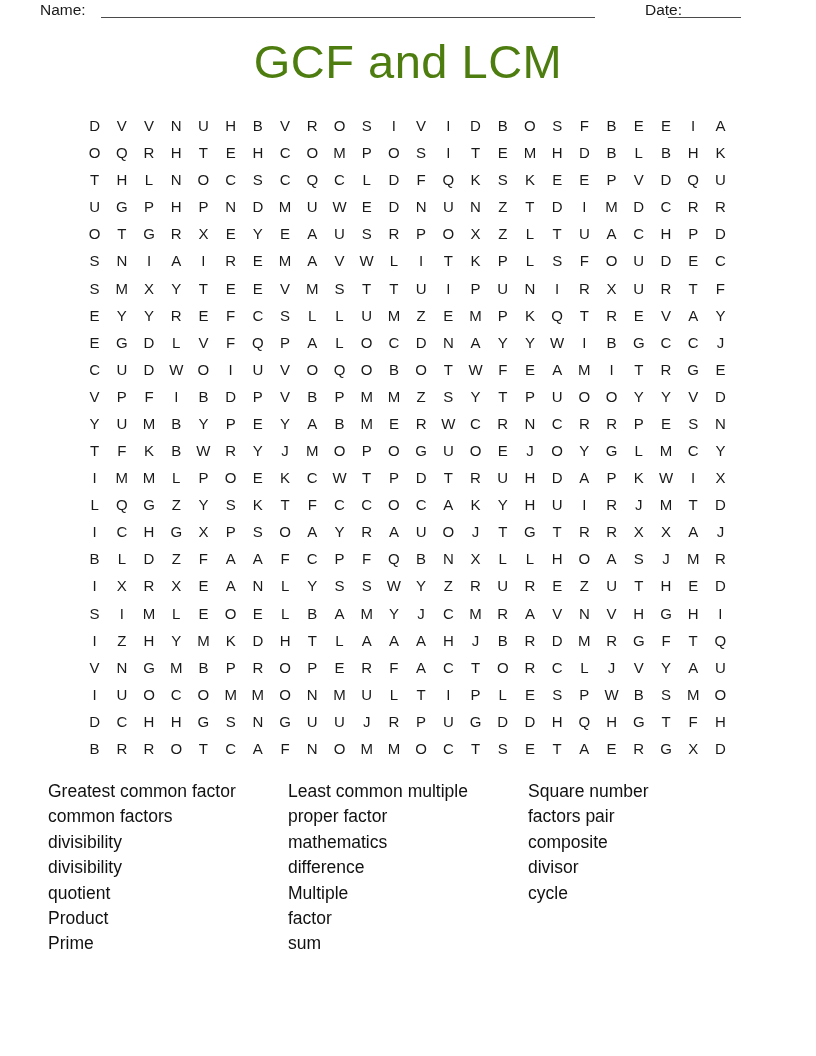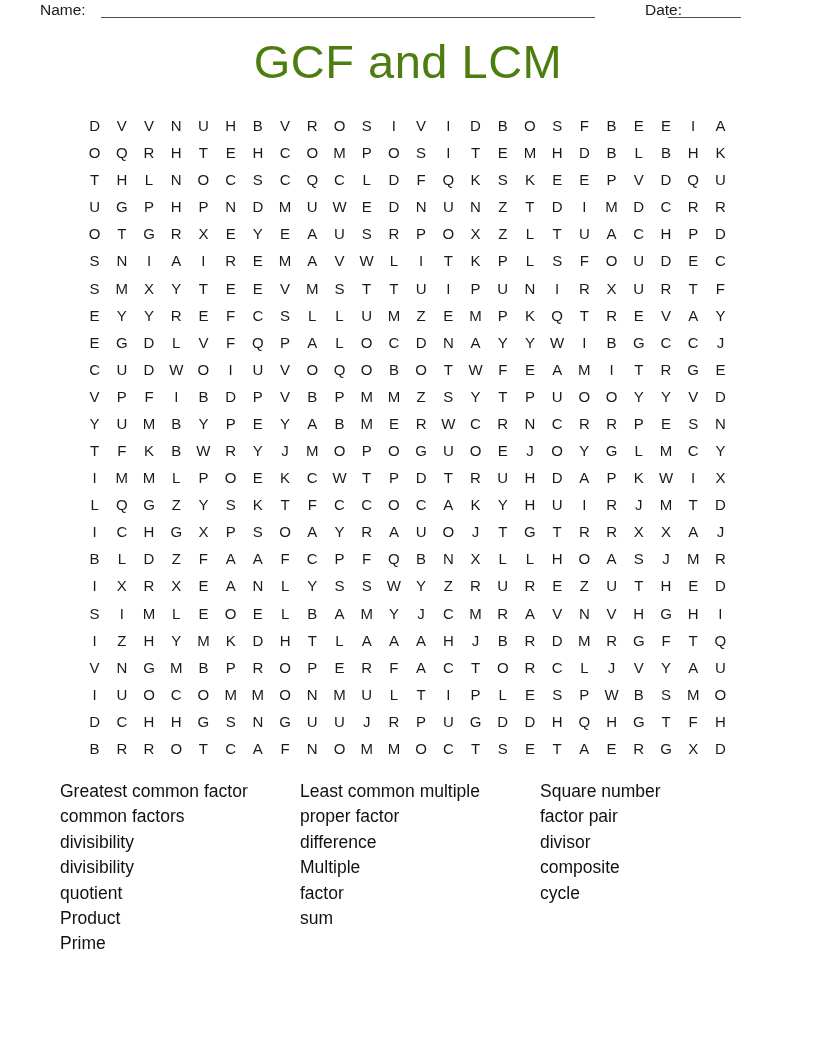--- a/index.html
+++ b/index.html
@@ -48,21 +48,21 @@
     grid-template-columns: repeat(24, 1fr);
     grid-template-rows: repeat(24, 1fr);
   }
   .cell {
     display: flex; align-items: center; justify-content: center;
     font-size: 15px; font-weight: 400; color: #1a1a1a;
   }
 
   
   .wordlist {
-    position: absolute; left: 60px; top: 779px;
+    position: absolute; left: 48px; top: 779px;
     display: flex;
   }
   .wcol { width: 240px; }
   .word {
     font-size: 17.5px; line-height: 25.4px; color: #111;
     white-space: nowrap;
   }
 </style>
 </head>
 <body>
@@ -663,27 +663,28 @@
         <div class="word">common factors</div>
         <div class="word">divisibility</div>
         <div class="word">divisibility</div>
         <div class="word">quotient</div>
         <div class="word">Product</div>
         <div class="word">Prime</div>
       </div>
       <div class="wcol">
         <div class="word">Least common multiple</div>
         <div class="word">proper factor</div>
+        <div class="word">mathematics</div>
         <div class="word">difference</div>
         <div class="word">Multiple</div>
         <div class="word">factor</div>
         <div class="word">sum</div>
       </div>
       <div class="wcol">
         <div class="word">Square number</div>
-        <div class="word">factor pair</div>
+        <div class="word">factors pair</div>
+        <div class="word">composite</div>
         <div class="word">divisor</div>
-        <div class="word">composite</div>
         <div class="word">cycle</div>
       </div>
     </div>
 
 </div>
 
 </body></html>

